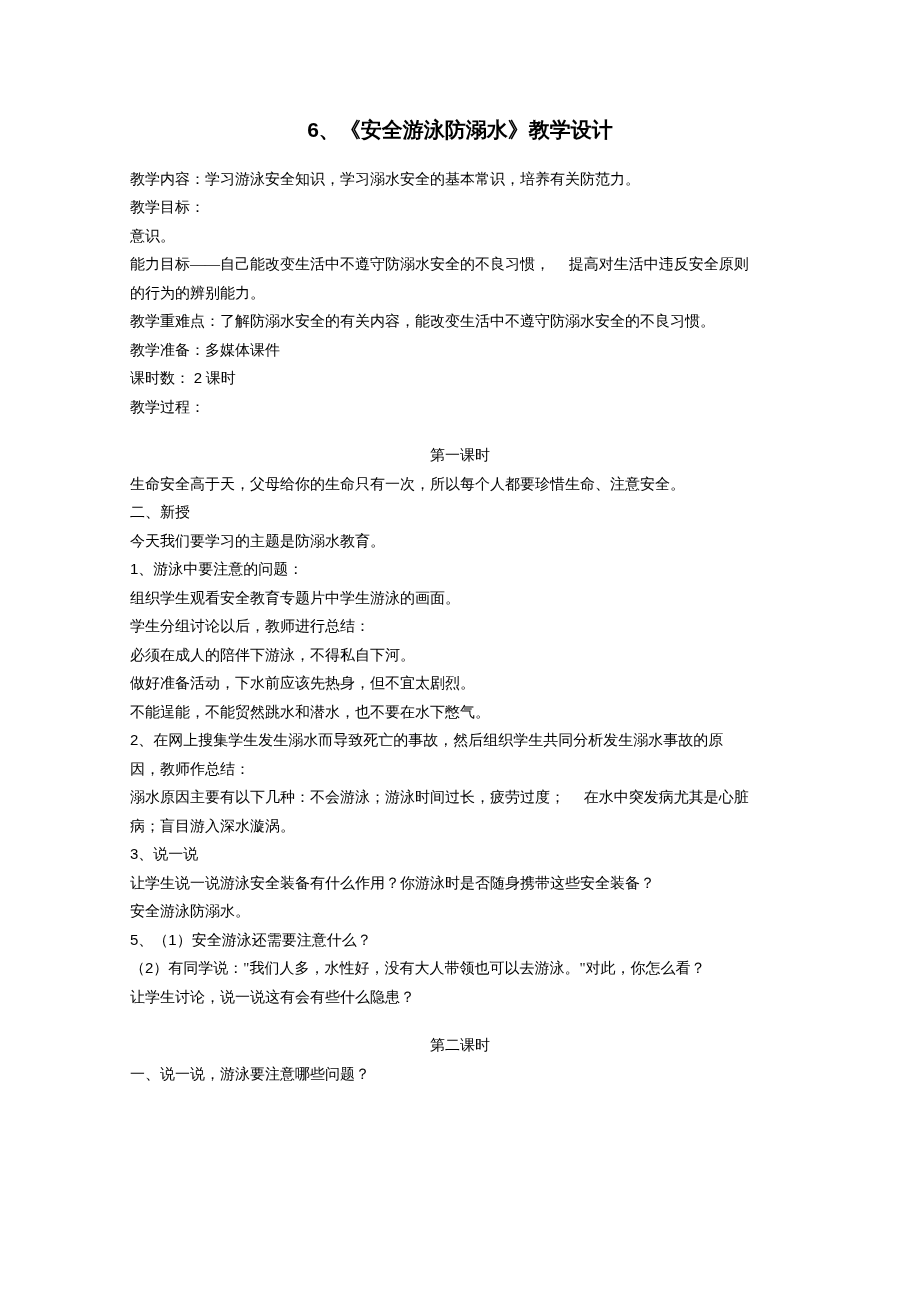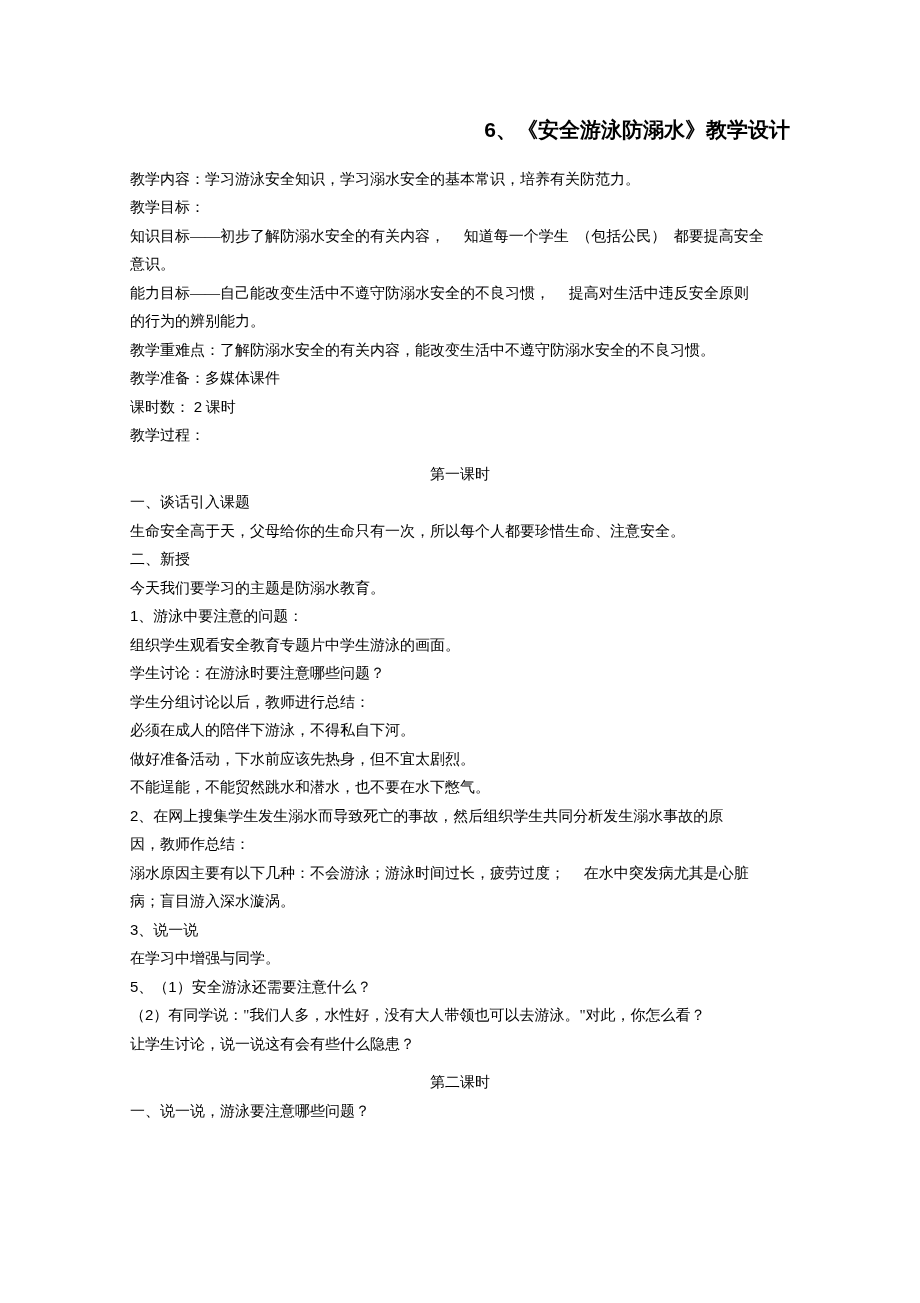--- a/index.html
+++ b/index.html
@@ -12,97 +12,93 @@
     line-height: 1.9;
   }
   .page {
     width: 920px;
     min-height: 1303px;
     box-sizing: border-box;
     padding: 110px 130px 60px 130px;
     position: relative;
   }
   .title {
-    text-align: right;
+    text-align: center;
     font-weight: bold;
     font-size: 21px;
     margin-bottom: 14px;
   }
   .title .num {
     font-family: Arial, sans-serif;
     font-weight: bold;
   }
   .centered {
     text-align: center;
     display: block;
   }
   .line {
     display: block;
   }
   .arial {
     font-family: Arial, sans-serif;
   }
   .gap-top {
-    margin-top: 10px;
+    margin-top: 20px;
   }
 </style>
 </head>
 <body>
 
 <div class="page">
 
   <div class="title">
     <span class="num">6</span><span>、</span><span>《安全游泳防溺水》教学设计</span>
   </div>
 
   <span class="line">教学内容：学习游泳安全知识，学习溺水安全的基本常识，培养有关防范力。</span>
   <span class="line">教学目标：</span>
 
 
-  <span class="line">
-    <span>知识目标——初步了解防溺水安全的有关内容，</span>&nbsp;&nbsp;&nbsp;&nbsp;&nbsp;<span>知道每一个学生</span>&nbsp;&nbsp;<span>（包括公民）</span>&nbsp;&nbsp;<span>都要提高安全</span>
-  </span>
   <span class="line">意识。</span>
 
   <span class="line">
     <span>能力目标——自己能改变生活中不遵守防溺水安全的不良习惯，</span>&nbsp;&nbsp;&nbsp;&nbsp;&nbsp;<span>提高对生活中违反安全原则</span>
   </span>
   <span class="line">的行为的辨别能力。</span>
 
   <span class="line">教学重难点：了解防溺水安全的有关内容，能改变生活中不遵守防溺水安全的不良习惯。</span>
   <span class="line">教学准备：多媒体课件</span>
   <span class="line">
     <span>课时数：</span>&nbsp;<span class="arial">2</span><span> 课时</span>
   </span>
   <span class="line">教学过程：</span>
 
   <span class="line centered gap-top">第一课时</span>
 
-  <span class="line">一、谈话引入课题</span>
   <span class="line">生命安全高于天，父母给你的生命只有一次，所以每个人都要珍惜生命、注意安全。</span>
   <span class="line">二、新授</span>
   <span class="line">今天我们要学习的主题是防溺水教育。</span>
 
   <span class="line"><span class="arial">1</span><span>、游泳中要注意的问题：</span></span>
   <span class="line">组织学生观看安全教育专题片中学生游泳的画面。</span>
-  <span class="line">学生讨论：在游泳时要注意哪些问题？</span>
   <span class="line">学生分组讨论以后，教师进行总结：</span>
   <span class="line">必须在成人的陪伴下游泳，不得私自下河。</span>
   <span class="line">做好准备活动，下水前应该先热身，但不宜太剧烈。</span>
   <span class="line">不能逞能，不能贸然跳水和潜水，也不要在水下憋气。</span>
 
   <span class="line"><span class="arial">2</span><span>、在网上搜集学生发生溺水而导致死亡的事故，然后组织学生共同分析发生溺水事故的原</span></span>
   <span class="line">因，教师作总结：</span>
   <span class="line">
     <span>溺水原因主要有以下几种：不会游泳；游泳时间过长，疲劳过度；</span>&nbsp;&nbsp;&nbsp;&nbsp;&nbsp;<span>在水中突发病尤其是心脏</span>
   </span>
   <span class="line">病；盲目游入深水漩涡。</span>
 
   <span class="line"><span class="arial">3</span><span>、说一说</span></span>
-  <span class="line">在学习中增强与同学。</span>
+  <span class="line">让学生说一说游泳安全装备有什么作用？你游泳时是否随身携带这些安全装备？</span>
+  <span class="line">安全游泳防溺水。</span>
 
 
   <span class="line"><span class="arial">5</span><span>、（</span><span class="arial">1</span><span>）安全游泳还需要注意什么？</span></span>
 
   <span class="line"><span>（</span><span class="arial">2</span><span>）有同学说："我们人多，水性好，没有大人带领也可以去游泳。"对此，你怎么看？</span></span>
   <span class="line">让学生讨论，说一说这有会有些什么隐患？</span>
 
   <span class="line centered gap-top">第二课时</span>
 
   <span class="line">一、说一说，游泳要注意哪些问题？</span>

